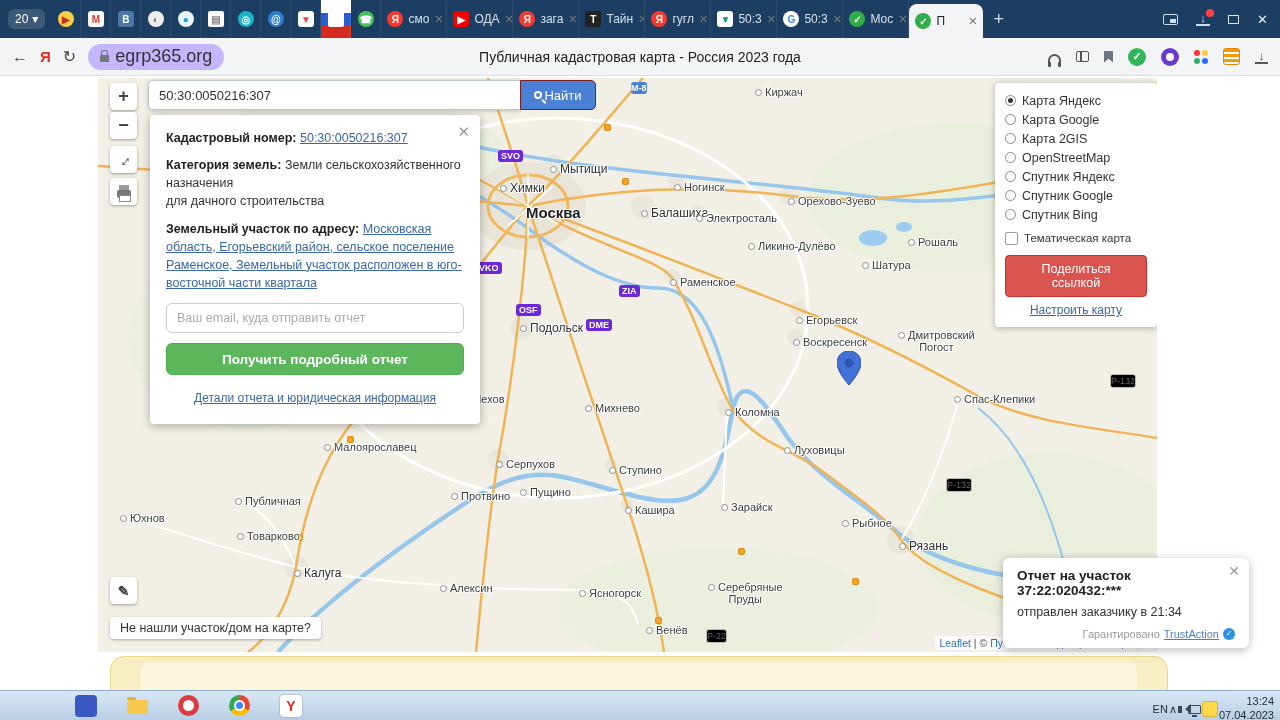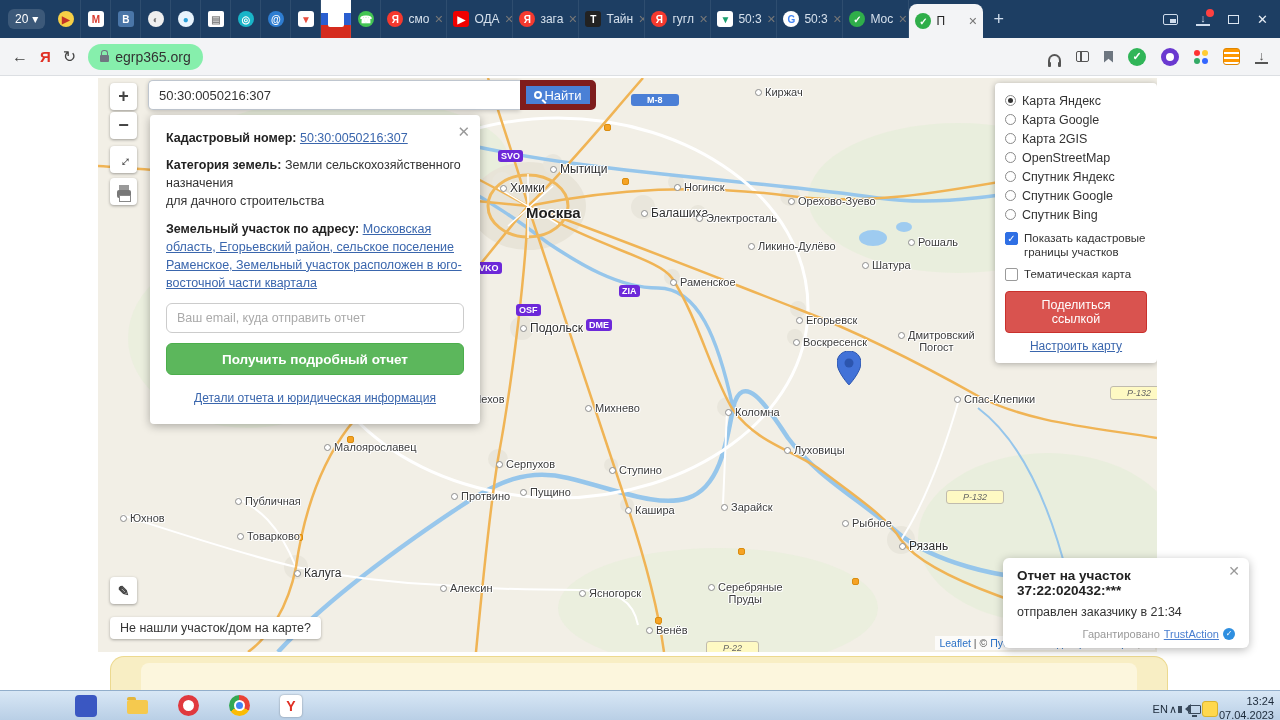--- a/index.html
+++ b/index.html
@@ -19,21 +19,21 @@
   .pipi { width:15px; height:11px; border:1.5px solid #cfdcec; border-radius:2px; position:relative; }
   .pipi::after { content:""; position:absolute; right:1px; bottom:1px; width:6px; height:4px; background:#cfdcec; }
   .dli { width:14px; height:13px; color:#cfdcec; font-size:11px; text-align:center; line-height:11px; border-bottom:2px solid #cfdcec; position:relative; }
   .reddot { position:absolute; right:-4px; top:-4px; width:8px; height:8px; background:#ff4040; border-radius:50%; }
   .maxi { width:11px; height:9px; border:1.5px solid #dde7f2; }
   .wclose { color:#e8eef5; font-size:13px; }
 
   .toolbar { position:absolute; left:0; top:38px; width:1280px; height:38px; background:#f3f4f6; border-bottom:1px solid #dcdfe3; display:flex; align-items:center; gap:12px; padding:0 12px; z-index:40; }
   .tbico { color:#444; font-size:16px; }
   .ylogo { color:#e02f23; font-weight:bold; font-size:15px; }
-  .urlpill { background:#86efac; border-radius:15px; height:26px; display:flex; align-items:center; gap:6px; padding:0 12px; font-size:14px; color:#333; }
+  .urlpill { background:#c4b5fd; border-radius:15px; height:26px; display:flex; align-items:center; gap:6px; padding:0 12px; font-size:18px; color:#333; }
   .lock { width:9px; height:7px; background:#6f7680; border-radius:1px; position:relative; margin-top:4px; }
   .lock::before { content:""; position:absolute; width:5px; height:5px; border:1.5px solid #6f7680; border-bottom:none; border-radius:3px 3px 0 0; left:1px; top:-5px; }
   .pagetitle { position:absolute; left:50%; transform:translateX(-50%); font-size:14px; color:#222; white-space:nowrap; }
   .toolbar-right { position:absolute; right:12px; display:flex; align-items:center; gap:15px; }
   .headset { width:13px; height:10px; border:2px solid #555; border-bottom:none; border-radius:8px 8px 0 0; position:relative; margin-top:5px; }
   .headset::before, .headset::after { content:""; position:absolute; bottom:-3px; width:3px; height:5px; background:#555; border-radius:1px; }
   .headset::before { left:-2px; } .headset::after { right:-2px; }
   .paneli { width:13px; height:11px; border:1.5px solid #555; border-radius:2px; position:relative; }
   .paneli::before { content:""; position:absolute; left:3px; top:0; bottom:0; width:1.5px; background:#555; }
   .flagi { width:9px; height:12px; background:#6d7680; clip-path:polygon(0 0,100% 0,100% 100%,50% 68%,0 100%); }
@@ -50,37 +50,37 @@
   .map { position:absolute; left:98px; top:1px; width:1059px; height:574px; background:#f2efe6; overflow:hidden; }
   .map svg.bg { position:absolute; left:0; top:0; }
 
   .mlabel { position:absolute; font-size:11px; color:#3c3c3c; white-space:pre-line; z-index:5;
             text-shadow:1px 0 0 #fff,-1px 0 0 #fff,0 1px 0 #fff,0 -1px 0 #fff,1px 1px 0 #fff,-1px -1px 0 #fff; }
   .mlabel::before { content:""; display:inline-block; width:5px; height:5px; border-radius:50%; background:#fff; border:1px solid #8d8d8d; margin-right:3px; }
   .mlabel.capital { font-size:15px; font-weight:bold; color:#1f1f1f; }
   .mlabel.capital::before { display:none; }
   .mlabel.town { font-size:12px; color:#2e2e2e; }
   .mlabel.two { text-align:center; }
-  .shield { position:absolute; z-index:4; font-size:9px; border-radius:3px; padding:1px 16px;margin-top:12px; }
+  .shield { position:absolute; z-index:4; font-size:9px; border-radius:3px; padding:1px 0; }
   .shield.fed { background:#4b7fd6; color:#fff; font-weight:bold; }
-  .shield.reg { background:#fef9c3; color:#666; border:1px solid #c0bbae;font-style:italic; }
+  .shield.reg { background:#000000; color:#666; border:1px solid #c0bbae; }
   .airport { position:absolute; z-index:4; background:#6d28d9; color:#fff; border-radius:3px; font-size:9px; font-weight:bold; padding:1px 3px; }
   .poi { position:absolute; z-index:3; width:7px; height:7px; background:#f6a324; border:1px solid #da8d10; border-radius:2px; }
 
   .pin { position:absolute; left:739px; top:273px; z-index:8; }
 
   .mapbtn { position:absolute; left:12px; width:27px; height:27px; background:#fff; border-radius:4px; box-shadow:0 1px 3px rgba(0,0,0,.35); color:#444; font-size:18px; font-weight:bold; display:flex; align-items:center; justify-content:center; z-index:10; }
   .expand-glyph { display:inline-block; transform:rotate(-45deg); font-size:15px; }
   .printer { width:14px; height:8px; background:#777; border-radius:2px; position:relative; margin-top:5px; }
   .printer::before { content:""; position:absolute; top:-5px; left:2px; width:10px; height:5px; background:#9a9a9a; }
   .printer::after { content:""; position:absolute; top:5px; left:2px; width:10px; height:5px; background:#fff; border:1px solid #888; }
 
   .searchbar { position:absolute; left:50px; top:2px; display:flex; z-index:12; }
   .searchbar input { width:372px; height:30px; border:1px solid #bfc6cf; border-right:none; border-radius:5px 0 0 5px; padding:0 10px; font-size:13px; color:#333; box-shadow:0 1px 4px rgba(0,0,0,.2); outline:none; }
-  .findbtn { height:30px; width:76px; background:#4a80d6; border:6px solid #7f1d1d; border-radius:0 5px 5px 0; color:#fff; font-size:13px; display:flex; align-items:center; justify-content:center; gap:2px; }
+  .findbtn { height:30px; width:76px; background:#4a80d6; border:1px solid #7f1d1d; border-radius:0 5px 5px 0; color:#fff; font-size:13px; display:flex; align-items:center; justify-content:center; gap:2px; }
   .mag { width:8px; height:8px; border:2px solid #fff; border-radius:50%; position:relative; display:inline-block; }
   .mag::after { content:""; position:absolute; width:2px; height:5px; background:#fff; transform:rotate(-45deg); left:7px; top:6px; }
 
   .popup { position:absolute; left:52px; top:37px; width:330px; background:#fff; border-radius:4px; box-shadow:0 2px 10px rgba(0,0,0,.3); padding:14px 16px 10px; z-index:14; font-size:12.5px; color:#333; line-height:1.45; }
   .popup .x { position:absolute; right:10px; top:6px; color:#999; font-size:15px; }
   .popup p { margin-bottom:9px; }
   .popup b { color:#222; }
   .popup a { color:#3a66ad; text-decoration:underline; }
   .popup input { width:100%; height:30px; border:1px solid #ccc; border-radius:6px; padding:0 10px; font-size:12.5px; color:#333; margin:2px 0 10px; outline:none; }
   .popup input::placeholder { color:#aaa; }
@@ -230,20 +230,21 @@
 </div>
 
 <div class="toolbar">
   <span class="tbico">←</span>
   <span class="ylogo">Я</span>
   <span class="tbico">↻</span>
   <div class="urlpill">
     <span class="lock"></span>
     <span>egrp365.org</span>
   </div>
+  <div class="pagetitle">Публичная кадастровая карта - Россия 2023 года</div>
   <div class="toolbar-right">
     <span class="headset"></span>
     <span class="paneli"></span>
     <span class="flagi"></span>
     <span class="protect">✓</span>
     <span class="alice"></span>
     <span class="svc">
       <i style="background:#f33"></i>
         <i style="background:#fc3"></i>
         <i style="background:#3a6"></i>
@@ -438,24 +439,20 @@
           <span>Спутник Яндекс</span>
         </label>
         <label class="radiorow">
           <span class="radio"></span>
           <span>Спутник Google</span>
         </label>
         <label class="radiorow">
           <span class="radio"></span>
           <span>Спутник Bing</span>
         </label>
-      <label class="checkrow on">
-          <span class="checkbox"></span>
-          <span>Показать кадастровые границы участков</span>
-        </label>
         <label class="checkrow">
           <span class="checkbox"></span>
           <span>Тематическая карта</span>
         </label>
       <button class="sharebtn">Поделиться ссылкой</button>
       <a href="#" class="cfglink">Настроить карту</a>
     </div>
 
     <div class="hintbox">Не нашли участок/дом на карте?</div>
 

